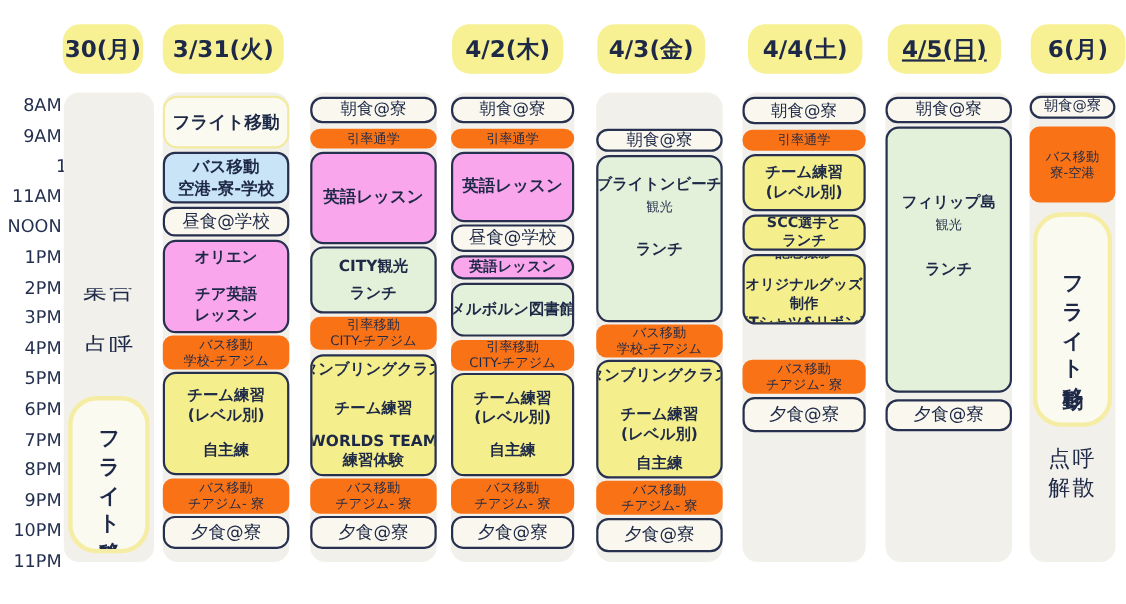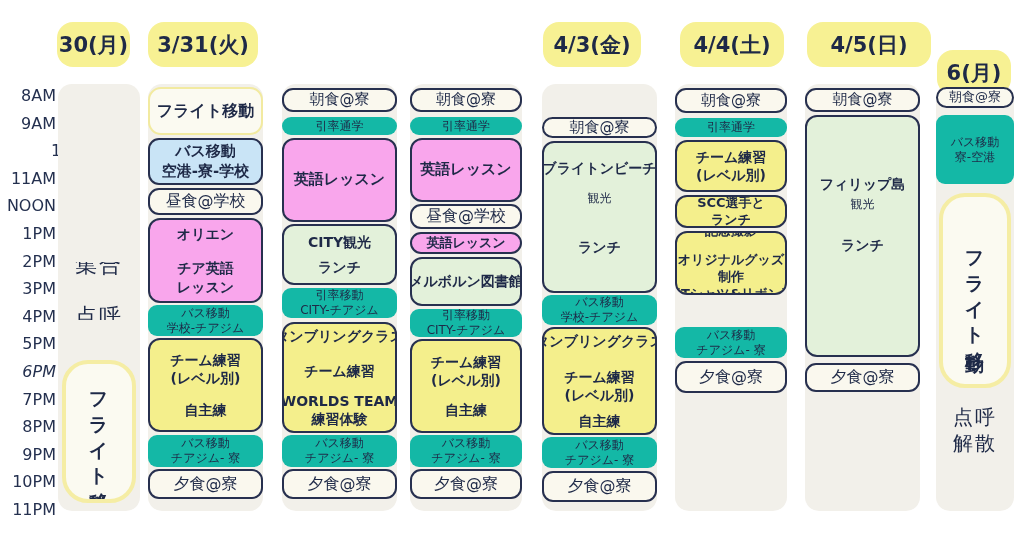--- a/index.html
+++ b/index.html
@@ -17,21 +17,21 @@
     position:absolute;top:22px;height:45px;border-radius:16px;background:#f7f193;
     display:flex;align-items:center;justify-content:center;
     font-weight:700;font-size:21px;color:#1e2947;
   }
   .ev{
     position:absolute;box-sizing:border-box;display:flex;flex-direction:column;
     align-items:center;justify-content:center;text-align:center;overflow:hidden;
   }
   .ev.start{justify-content:flex-start;}
   .ev.cream {background:#faf8ee;border:2px solid #27304f;border-radius:11px;}
-  .ev.blue  {background:#14b8a6;border-radius:9px;}
+  .ev.blue  {background:#f97316;border-radius:9px;}
   .ev.blueb {background:#c9e4f6;border:2px solid #27304f;border-radius:11px;}
   .ev.pink  {background:#f9a6ec;border:2px solid #27304f;border-radius:12px;}
   .ev.green {background:#e3f1da;border:2px solid #27304f;border-radius:12px;}
   .ev.yellow{background:#f4ef8c;border:2px solid #27304f;border-radius:12px;}
   .ev.flight{background:#fbfaf1;border:2px solid #f2eaa0;border-radius:13px;}
   .ev.flightv{background:#fbfaf1;border:4px solid #f5eda4;border-radius:26px;}
   .ev.text{background:transparent;border:none;}
   .ln{display:block;line-height:1.3;color:#1e2947;white-space:nowrap;}
   .s-b19{font-weight:700;font-size:19px;}
   .s-b16{font-weight:700;font-size:16px;}
@@ -53,21 +53,21 @@
     <div class="time-label" style="top: 86px; width: 56px;">8AM</div>
     <div class="time-label" style="top: 113.6px; width: 56px;">9AM</div>
     <div class="time-label" style="top: 141.2px; width: 56px; margin-left: 40px;">10AM</div>
     <div class="time-label" style="top: 168.8px; width: 56px;">11AM</div>
     <div class="time-label" style="top: 196.4px; width: 56px;">NOON</div>
     <div class="time-label" style="top: 224px; width: 56px;">1PM</div>
     <div class="time-label" style="top: 251.6px; width: 56px;">2PM</div>
     <div class="time-label" style="top: 279.2px; width: 56px;">3PM</div>
     <div class="time-label" style="top: 306.8px; width: 56px;">4PM</div>
     <div class="time-label" style="top: 334.4px; width: 56px;">5PM</div>
-    <div class="time-label" style="top: 362px; width: 56px; font-style: italic;">6PM</div>
+    <div class="time-label" style="top: 362px; width: 56px;">6PM</div>
     <div class="time-label" style="top: 389.6px; width: 56px;">7PM</div>
     <div class="time-label" style="top: 417.2px; width: 56px;">8PM</div>
     <div class="time-label" style="top: 444.8px; width: 56px;">9PM</div>
     <div class="time-label" style="top: 472.4px; width: 56px;">10PM</div>
     <div class="time-label" style="top: 500px; width: 56px;">11PM</div>
     <div class="col-bg" style="left: 58px; width: 82px;"></div>
     <div class="day-header" style="left: 57px; width: 73px;">30(月)</div>
     <div class="ev text" style="left: 58px; width: 82px; top: 262px; height: 58px; gap: 23px;">
       <span class="ln s-r22">集合</span>
       <span class="ln s-r22">点呼</span>
@@ -133,20 +133,21 @@
       <span class="ln s-b14">練習体験</span>
     </div>
     <div class="ev blue" style="left: 282px; width: 115px; top: 435px; height: 32px;">
       <span class="ln s-r12">バス移動</span>
       <span class="ln s-r12">チアジム- 寮</span>
     </div>
     <div class="ev cream" style="left: 282px; width: 115px; top: 469px; height: 30px;">
       <span class="ln s-r16">夕食@寮</span>
     </div>
     <div class="col-bg" style="left: 410px; width: 112px;"></div>
+    <div class="day-header" style="left: 411px; width: 101px;">4/2(木)</div>
     <div class="ev cream" style="left: 410px; width: 112px; top: 88px; height: 24px;">
       <span class="ln s-r15">朝食@寮</span>
     </div>
     <div class="ev blue" style="left: 410px; width: 112px; top: 117px; height: 18px;">
       <span class="ln s-r12">引率通学</span>
     </div>
     <div class="ev pink" style="left: 410px; width: 112px; top: 138px; height: 64px;">
       <span class="ln s-b15">英語レッスン</span>
     </div>
     <div class="ev cream" style="left: 410px; width: 112px; top: 204px; height: 25px;">
@@ -172,21 +173,21 @@
       <span class="ln s-r12">チアジム- 寮</span>
     </div>
     <div class="ev cream" style="left: 410px; width: 112px; top: 469px; height: 30px;">
       <span class="ln s-r16">夕食@寮</span>
     </div>
     <div class="col-bg" style="left: 542px; width: 115px;"></div>
     <div class="day-header" style="left: 543px; width: 98px; text-align: right;">4/3(金)</div>
     <div class="ev cream" style="left: 542px; width: 115px; top: 117px; height: 21px;">
       <span class="ln s-r15">朝食@寮</span>
     </div>
-    <div class="ev green start" style="left: 542px; width: 115px; top: 141px; height: 152px; padding-top: 16px; gap: 10px;">
+    <div class="ev green start" style="left: 542px; width: 115px; top: 141px; height: 152px; padding-top: 16px;">
       <span class="ln s-b14">ブライトンビーチ</span>
       <span class="ln s-r12" style="margin-top: 4px;">観光</span>
       <span class="ln s-b14" style="margin-top: 22px;">ランチ</span>
     </div>
     <div class="ev blue" style="left: 542px; width: 115px; top: 295px; height: 30px;">
       <span class="ln s-r12">バス移動</span>
       <span class="ln s-r12">学校-チアジム</span>
     </div>
     <div class="ev yellow" style="left: 542px; width: 115px; top: 327px; height: 108px;">
       <span class="ln s-b14">タンブリングクラス</span>
@@ -224,34 +225,34 @@
       <span class="ln s-b13">(Tシャツ&amp;リボン)</span>
     </div>
     <div class="ev blue" style="left: 675px; width: 112px; top: 327px; height: 31px;">
       <span class="ln s-r12">バス移動</span>
       <span class="ln s-r12">チアジム- 寮</span>
     </div>
     <div class="ev cream" style="left: 675px; width: 112px; top: 361px; height: 32px;">
       <span class="ln s-r16">夕食@寮</span>
     </div>
     <div class="col-bg" style="left: 805px; width: 115px;"></div>
-    <div class="day-header" style="left: 807px; width: 124px;">4/5(日)</div>
+    <div class="day-header" style="left: 807px; width: 103px; text-decoration: underline;">4/5(日)</div>
     <div class="ev cream" style="left: 805px; width: 115px; top: 88px; height: 24px;">
       <span class="ln s-r15">朝食@寮</span>
     </div>
     <div class="ev green start" style="left: 805px; width: 115px; top: 115px; height: 242px; padding-top: 58px;">
       <span class="ln s-b14">フィリップ島</span>
       <span class="ln s-r12" style="margin-top: 4px;">観光</span>
       <span class="ln s-b14" style="margin-top: 24px;">ランチ</span>
     </div>
     <div class="ev cream" style="left: 805px; width: 115px; top: 363px; height: 29px;">
       <span class="ln s-r16">夕食@寮</span>
     </div>
     <div class="col-bg" style="left: 936px; width: 78px;"></div>
-    <div class="day-header" style="left: 937px; width: 74px; margin-top: 28px;">6(月)</div>
+    <div class="day-header" style="left: 937px; width: 86px;">6(月)</div>
     <div class="ev cream" style="left: 936px; width: 78px; top: 87px; height: 21px;">
       <span class="ln s-r13">朝食@寮</span>
     </div>
     <div class="ev blue" style="left: 936px; width: 78px; top: 115px; height: 69px;">
       <span class="ln s-r12">バス移動</span>
       <span class="ln s-r12">寮-空港</span>
     </div>
     <div class="ev flightv" style="left: 939px; width: 72px; top: 193px; height: 195px;">
       <span class="ln s-b19 vtext">フライト移動</span>
     </div>

